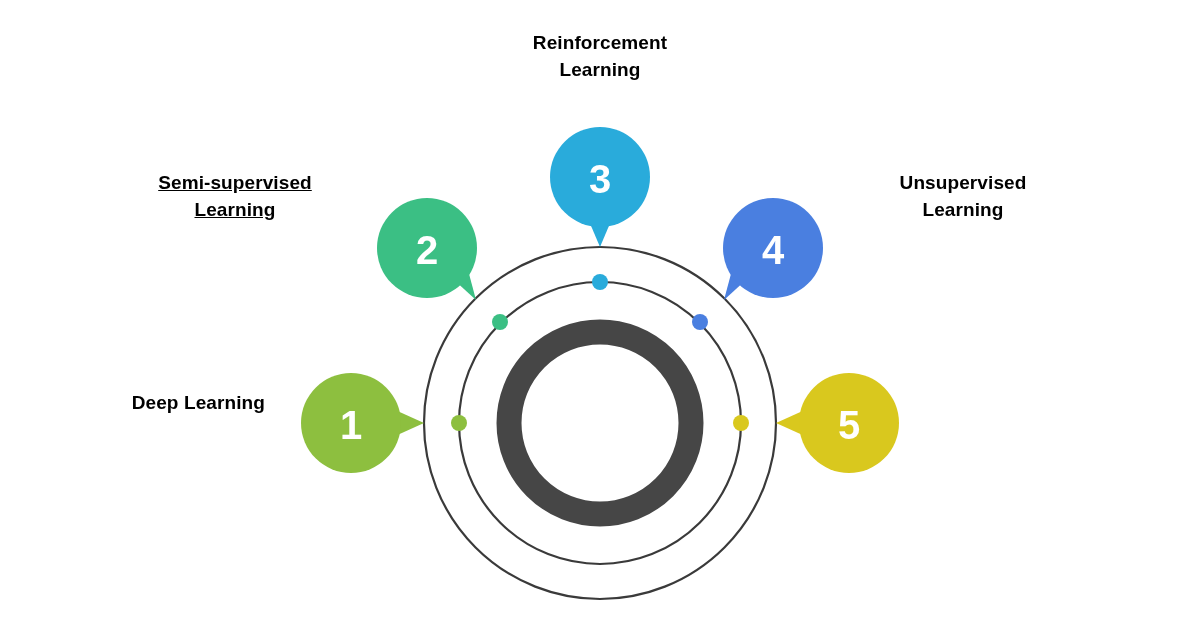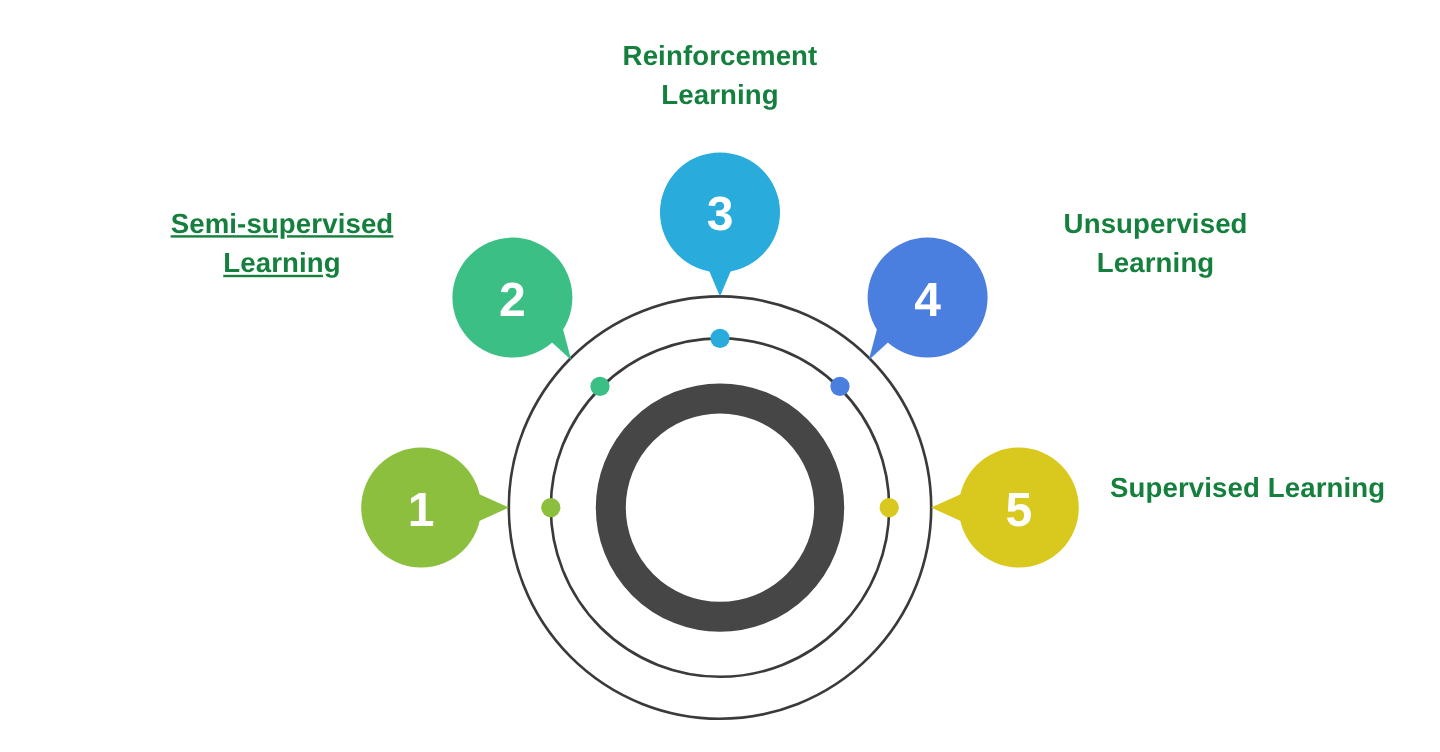--- a/index.html
+++ b/index.html
@@ -31,23 +31,23 @@
     font-size: 40px;
     font-weight: bold;
     fill: #ffffff;
     text-anchor: middle;
     dominant-baseline: central;
     user-select: none;
   }
   .caption {
     position: absolute;
     font-family: "Liberation Sans", sans-serif;
-    font-size: 23px;
+    font-size: 19px;
     font-weight: bold;
-    color: #15803d;
+    color: #000000;
     line-height: 1.42;
     letter-spacing: 0.1px;
     white-space: pre-line;
   }
   .caption.center  { text-align: center; }
   .caption.right   { text-align: right; }
   .caption.left    { text-align: left; }
 
   
   #cap-3 { left: 470px; top:  30px; width: 260px; }
@@ -108,16 +108,16 @@
 
   <div class="caption center" id="cap-3">Reinforcement
 Learning</div>
 
   <div class="caption center" id="cap-2">Semi-supervised
 Learning</div>
 
   <div class="caption center" id="cap-4">Unsupervised
 Learning</div>
 
+  <div class="caption right" id="cap-1">Deep Learning</div>
 
-  <div class="caption left" id="cap-5">Supervised Learning</div>
 
 </div>
 
 </body></html>

